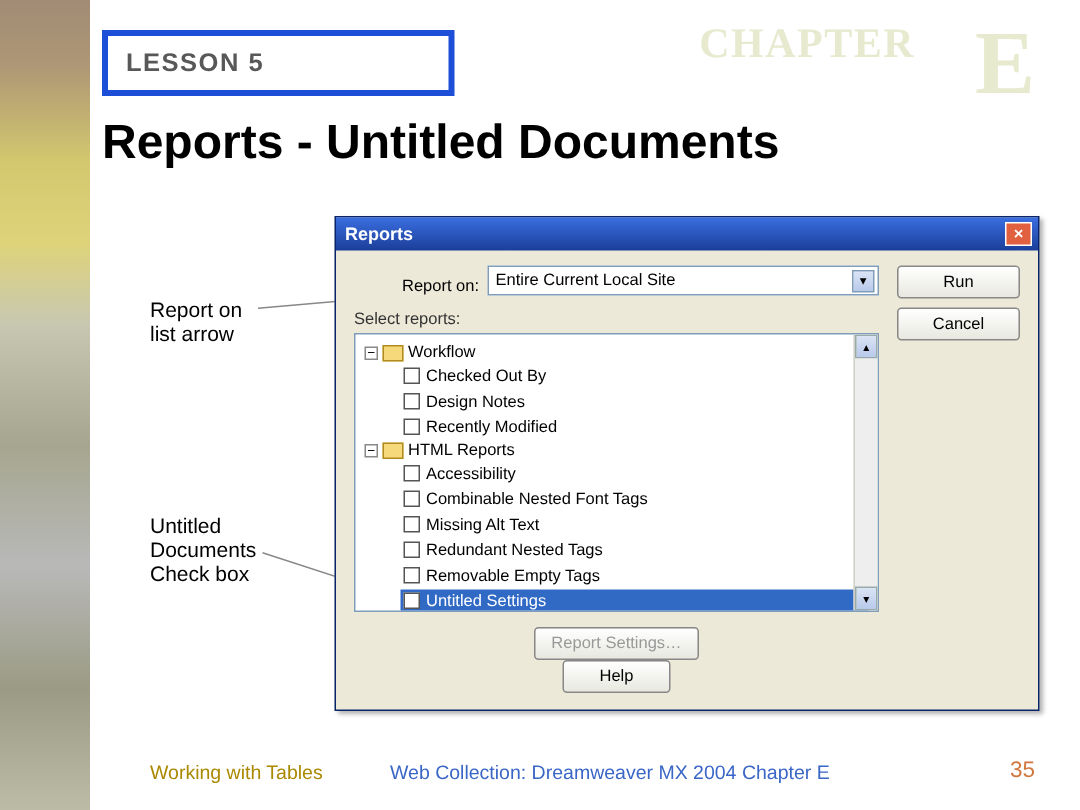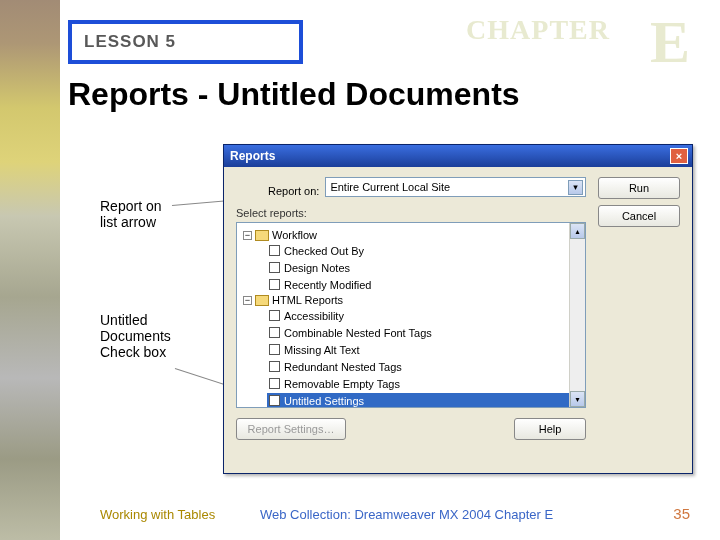--- a/index.html
+++ b/index.html
@@ -58,21 +58,21 @@
     color: #000;
   }
   .callout {
     position: absolute;
     font-family: Arial, sans-serif;
     font-size: 14px;
     color: #000;
     line-height: 1.15;
   }
   #callout1 { left: 100px; top: 198px; }
-  #callout2 { left: 100px; top: 312px; }
+  #callout2 { left: 100px; top: 342px; }
   .line {
     position: absolute;
     height: 1px;
     background: #888;
   }
   #line1 { left: 172px; top: 205px; width: 248px; transform: rotate(-5deg); transform-origin: left center; }
   #line2 { left: 175px; top: 368px; width: 120px; transform: rotate(18deg); transform-origin: left center; }
 
   .dialog {
     position: absolute;
@@ -190,21 +190,21 @@
   }
   .tree-scroll {
     position: absolute; right: 0; top: 0; bottom: 0;
     width: 16px;
     background: #f0f0ea;
     border-left: 1px solid #d0d0c8;
     display: flex; flex-direction: column;
   }
   .sc-btn { height:16px; background: linear-gradient(#dbe4f5,#b8c9ea); border:1px solid #9aa; display:flex;align-items:center;justify-content:center;font-size:8px; }
   .sc-track { flex:1; background:#eee; }
-  .bottom-row { display:flex; align-items:center; margin-top:10px; }
+  .bottom-row { display:flex; align-items:center; margin-top:10px;flex-direction:column; }
   .bottom-row .spacer { flex:1; }
 
   .footer-left {
     position: absolute;
     left: 100px; bottom: 18px;
     font-family: Arial, sans-serif;
     font-size: 13px;
     color: #aa8800;
   }
   .footer-center {

